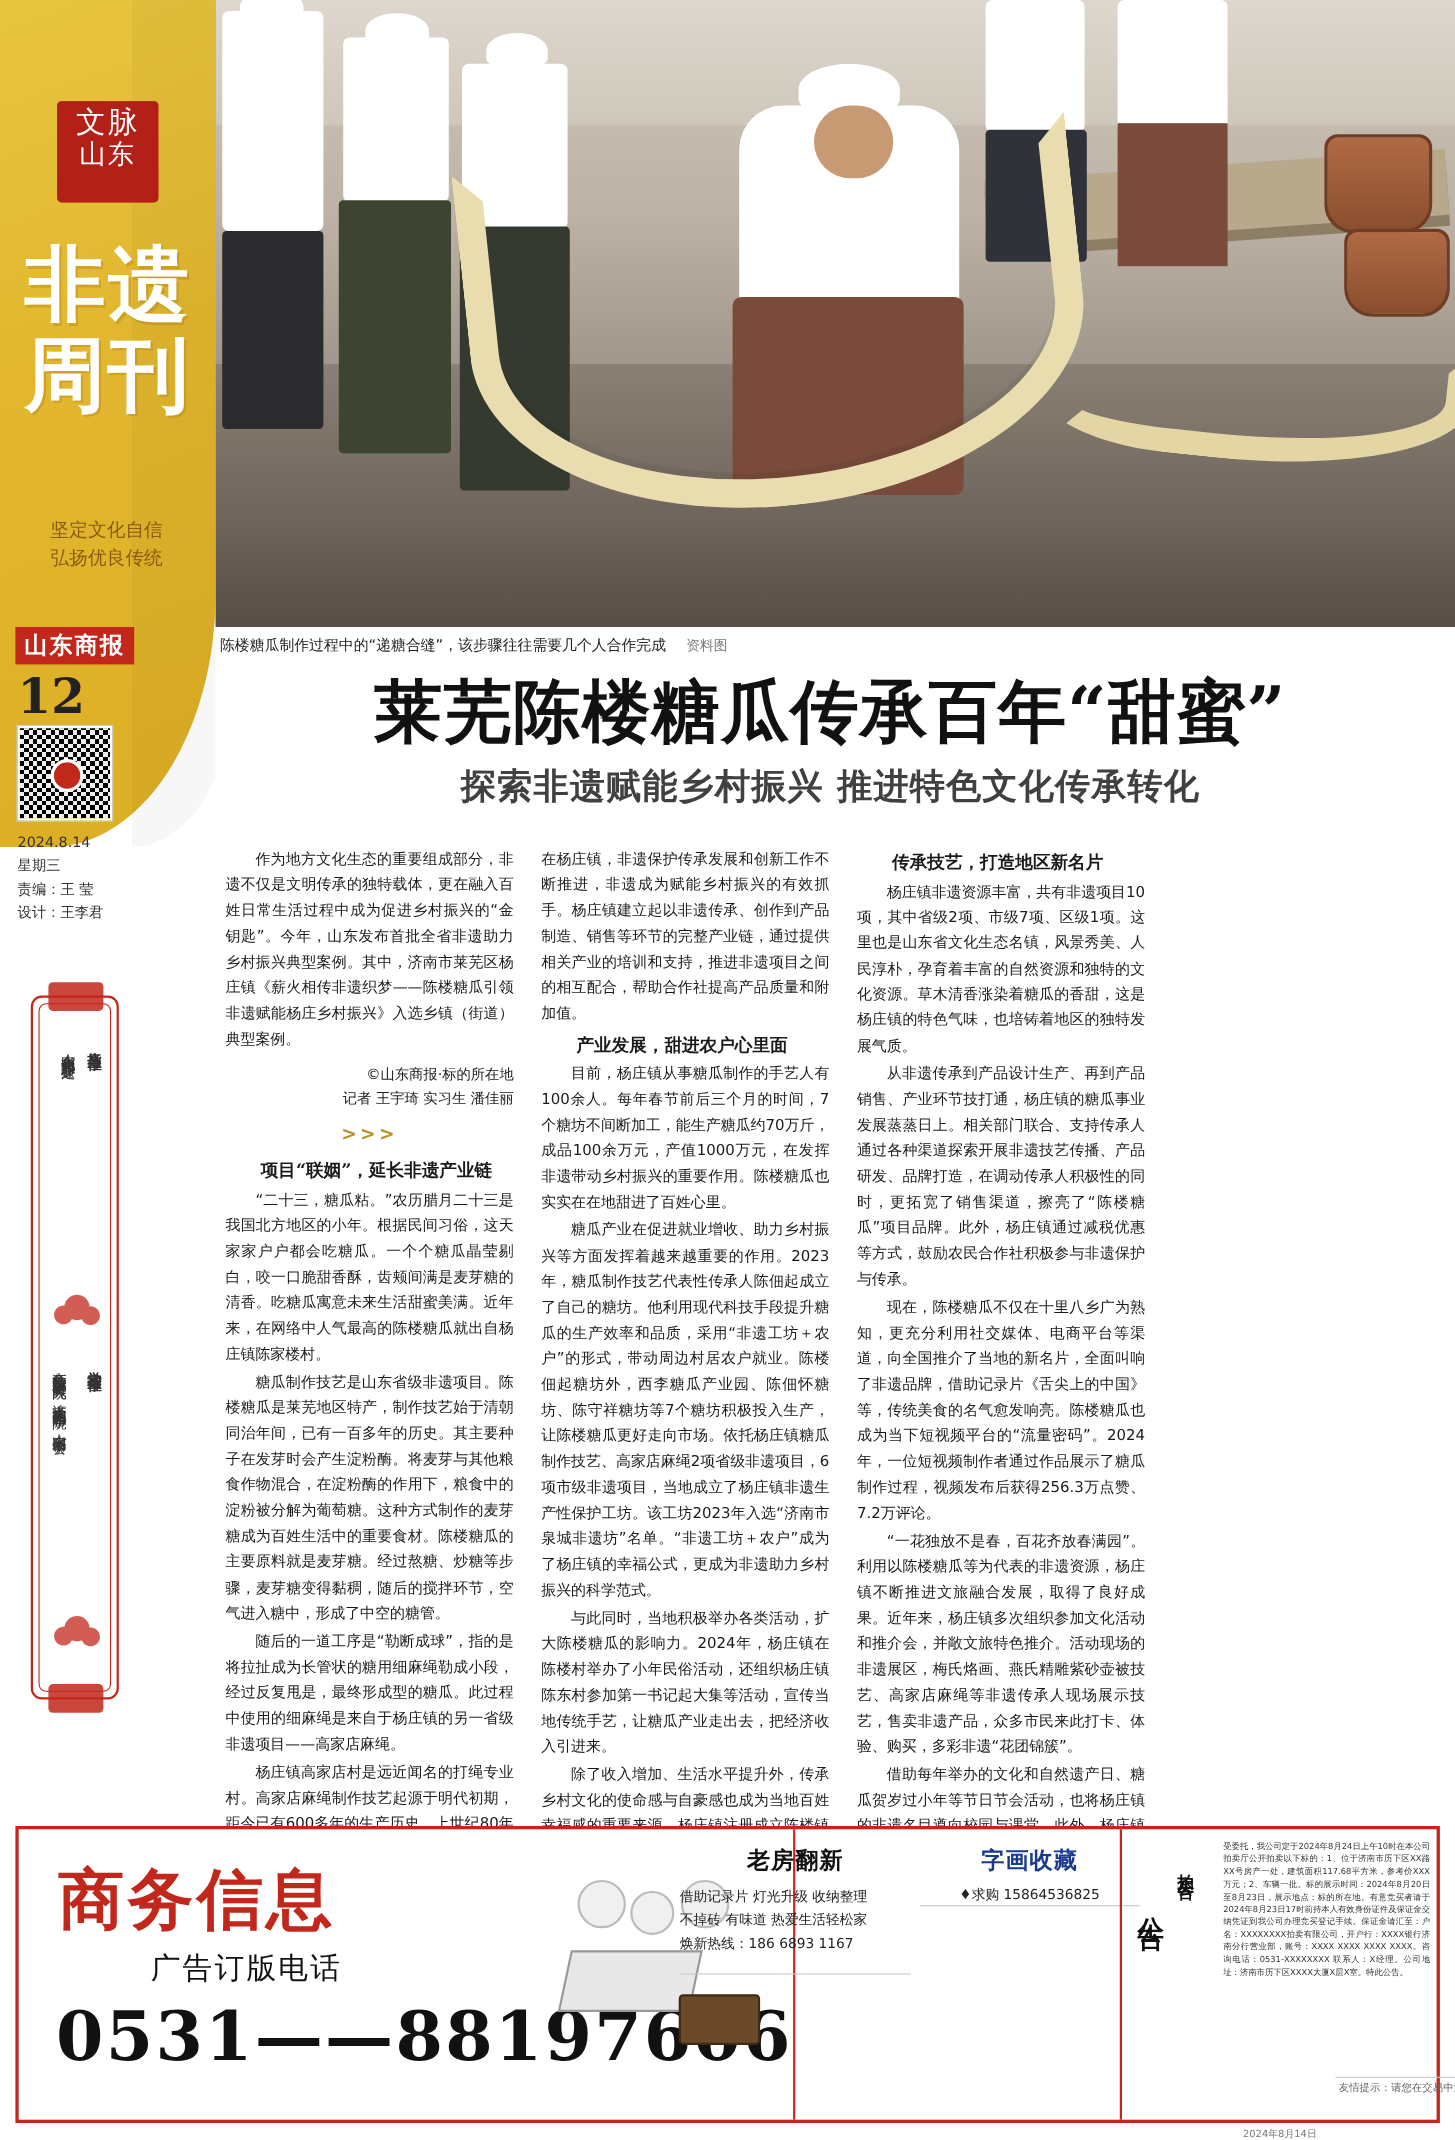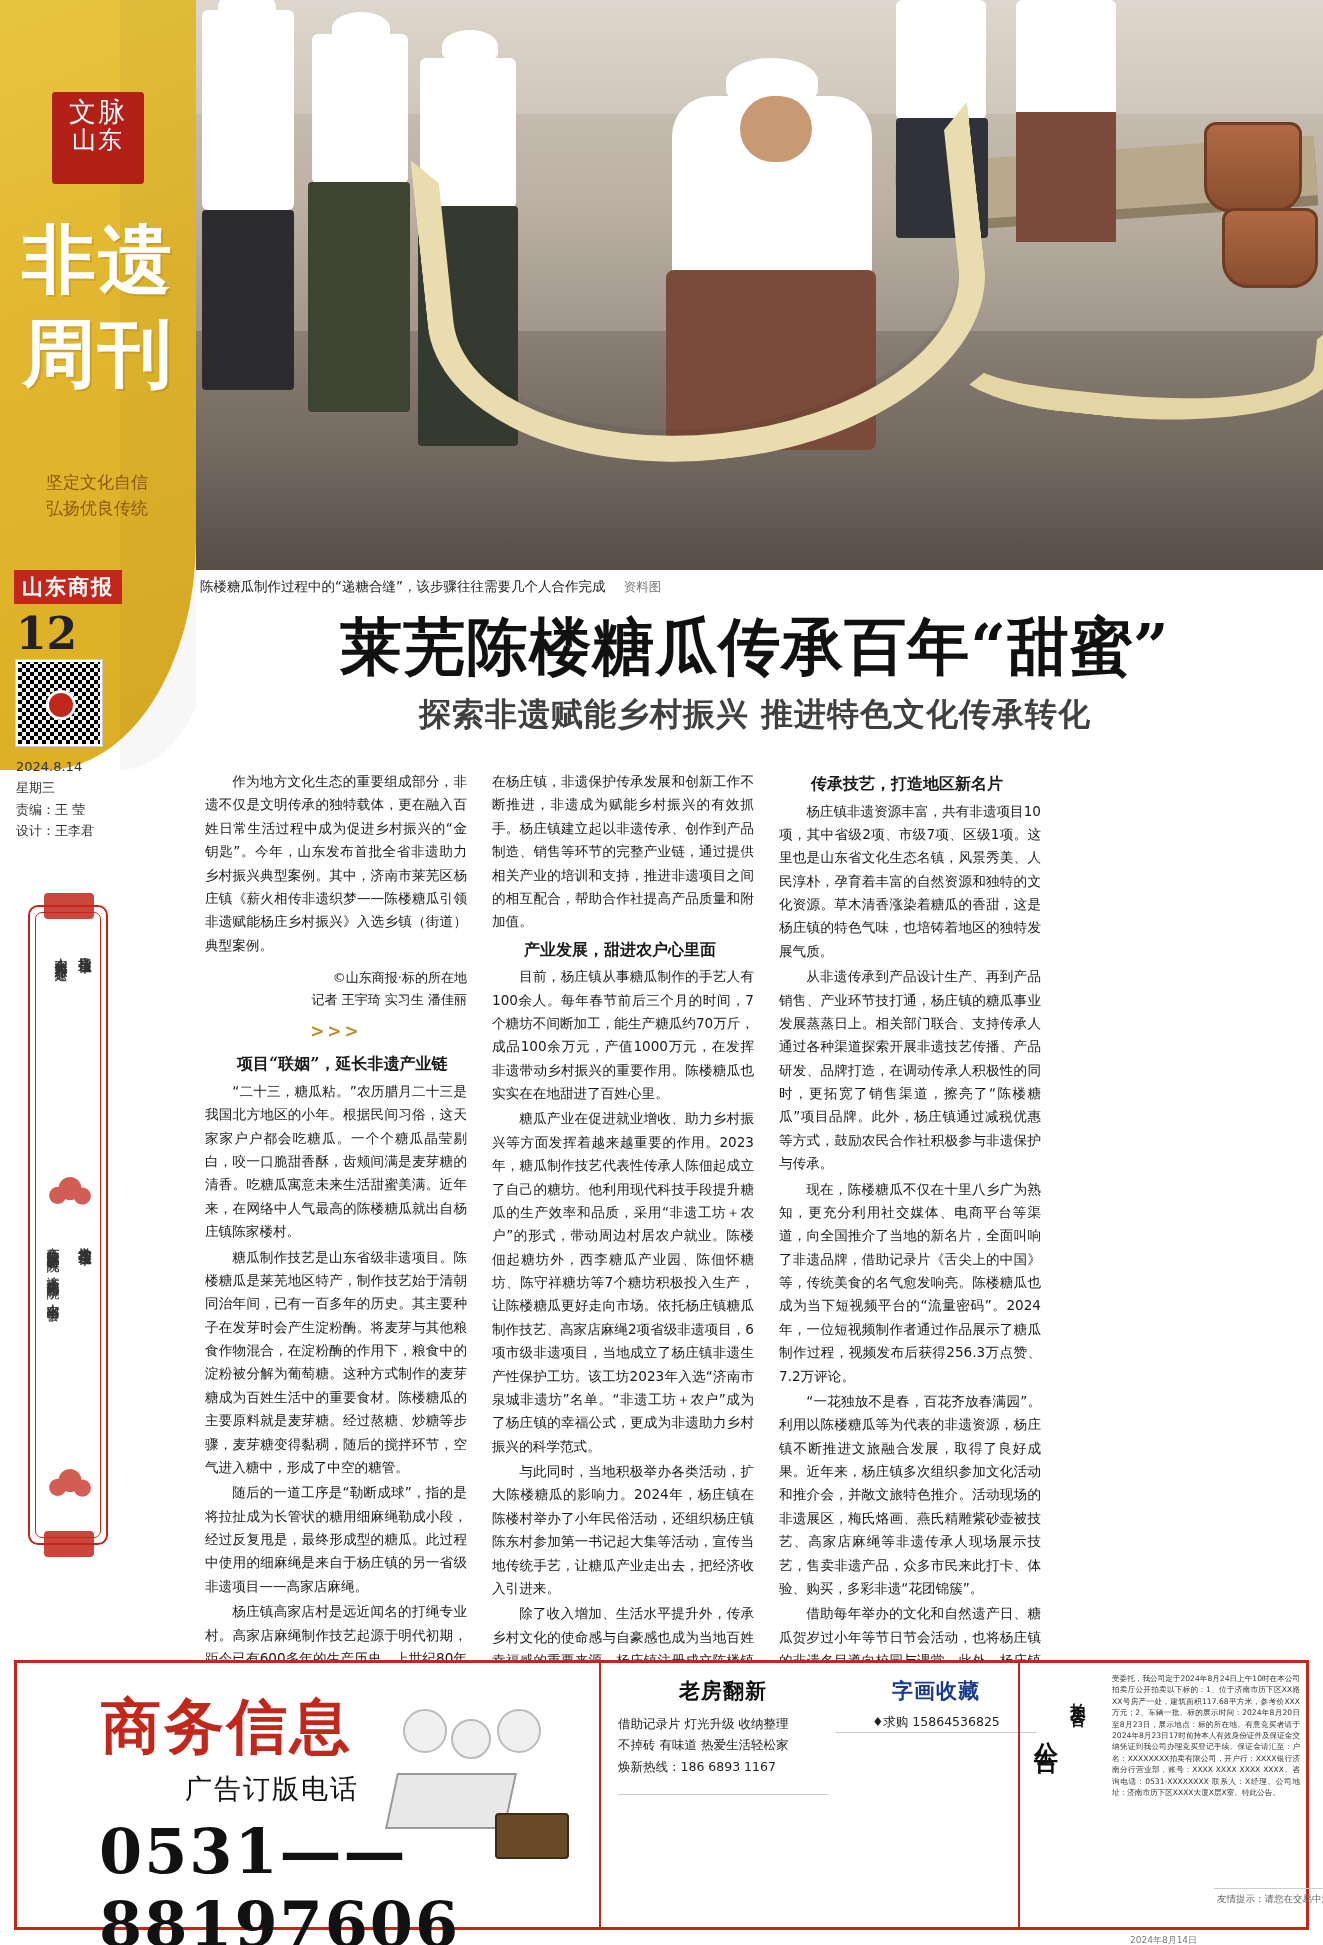--- a/index.html
+++ b/index.html
@@ -51,21 +51,21 @@
     position: absolute; left: 22px; top: 222px;
     width: 160px;
     color: #ffffff;
     font-family: "DejaVu Serif", "Liberation Serif", serif;
     font-weight: bold;
     font-size: 74px;
     line-height: 1.0;
     letter-spacing: 2px;
     text-shadow: 2px 2px 0 rgba(150,100,0,0.25);
   }
-  #mast-title .l2 { display:block; margin-top: 20px; }
+  #mast-title .l2 { display:block; margin-top: 8px; }
   #mast-slogan {
     position: absolute; left: 30px; top: 470px;
     width: 165px;
     color: #8c5a10;
     font-size: 17px;
     font-weight: normal;
     line-height: 1.5;
     font-family: "DejaVu Serif", "Liberation Serif", serif;
     margin-left: 16px;
   }
@@ -266,23 +266,22 @@
   .arrows { color:#b9912a; font-weight:bold; text-align:center; font-size:17px; letter-spacing:3px; margin: 6px 0 4px;}
 
   
   #adband {
     position: absolute; left: 14px; top: 1660px;
     width: 1295px; height: 270px;
     border: 3px solid #c2271c;
     background: #fff;
   }
   #ad-left {
-    position:absolute; left: 0; top: 0; width: 536px; height: 100%;
+    position:absolute; left: 0; top: 0; width: 706px; height: 100%;
     border-right: 2px solid #c2271c;
-    margin-left: 48px;
   }
   #ad-title {
     position:absolute; left: 36px; top: 24px;
     font-family: "DejaVu Serif", "Liberation Serif", serif;
     font-weight: bold; font-size: 60px; color: #c2271c;
     letter-spacing: 3px;
   }
   #ad-sub {
     position:absolute; left: 120px; top: 108px;
     font-size: 27px; color:#111; letter-spacing: 2px;

